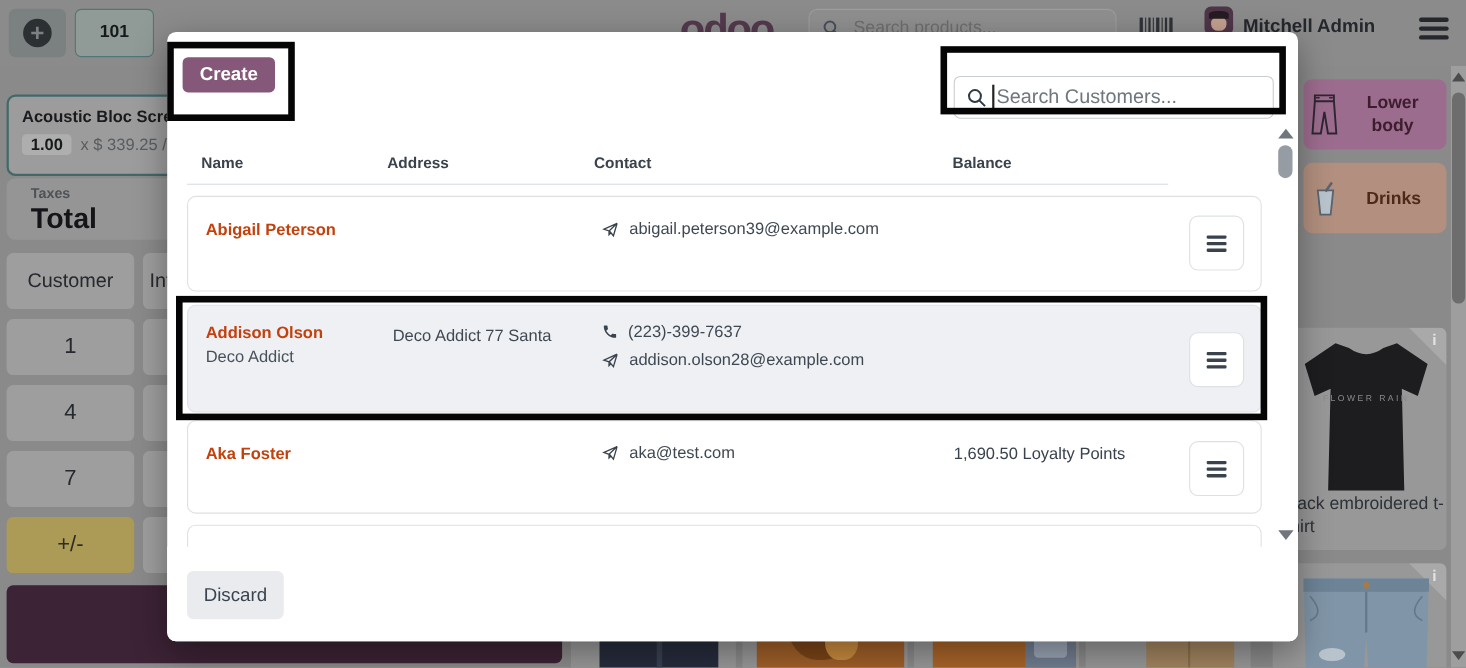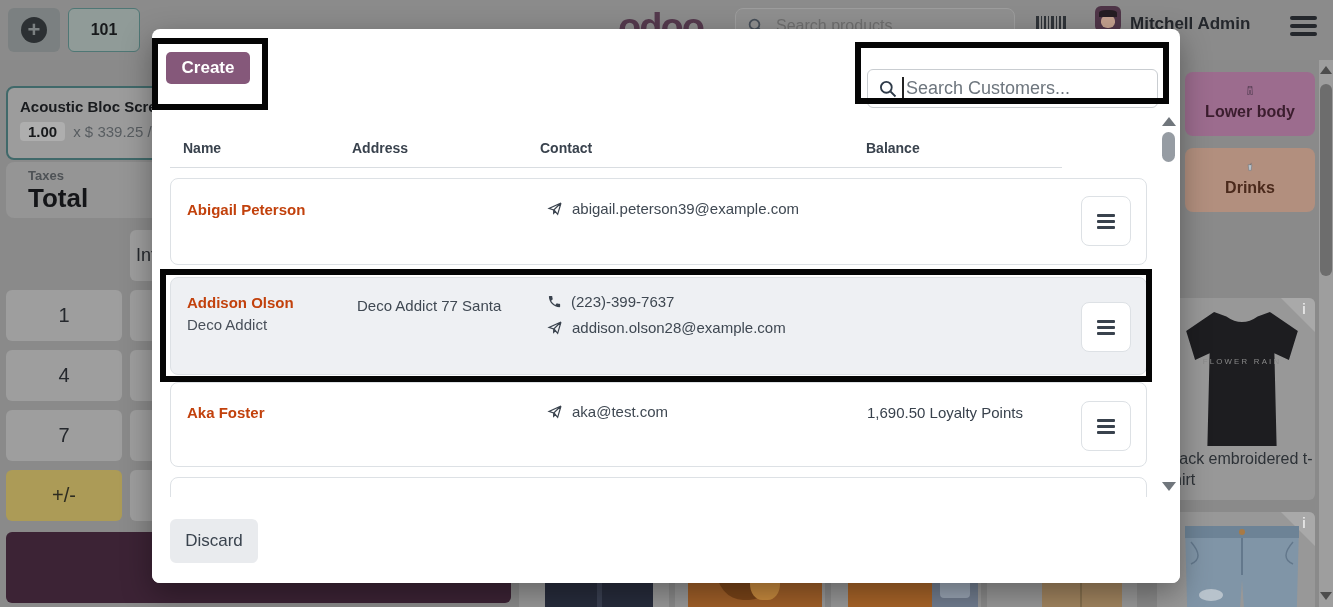--- a/index.html
+++ b/index.html
@@ -40,21 +40,21 @@
   .summary { left:6px; top:162px; width:504px; height:56px; background:#959595; border-radius:8px; padding:6px 0 0 22px; }
   .taxes { font-size:13px; font-weight:700; color:#4e5256; }
   .total { font-size:26px; font-weight:800; color:#141518; margin-top:0px; }
   .pos-btn { background:#9e9e9e; border-radius:6px; color:#25282d; font-size:18px;
              display:flex; align-items:center; justify-content:center; }
   .pad-btn { background:#9e9e9e; border-radius:6px; color:#25282d; font-size:20px;
              display:flex; align-items:center; justify-content:center; }
   .pad-gold { background:#ac9b57; color:#2d2c20; }
   .pay-btn { left:6px; top:532px; width:505px; height:71px; background:#3c2335; border-radius:6px; }
 
-  .cat-btn { width:130px; height:64px; border-radius:8px; display:flex; align-items:center; padding:14px 6px; gap:6px;flex-direction:column; }
+  .cat-btn { width:130px; height:64px; border-radius:8px; display:flex; align-items:center; padding:0 6px; gap:6px; }
   .cat-lower { left:1185px; top:72px; background:#9c6c8e; }
   .cat-drinks { left:1185px; top:148px; background:#b28f7e; }
   .cat-label { font-size:16px; font-weight:700; text-align:center; flex:1; line-height:21px; }
   .cat-lower .cat-label { color:#3b1d2e; }
   .cat-drinks .cat-label { color:#4b2a1c; }
 
   .prod-card { background:#989898; border-radius:6px; overflow:hidden; }
   .info-corner { position:absolute; top:0; right:0; width:0; height:0;
                  border-top:34px solid #a9a9a9; border-left:34px solid transparent; }
   .info-i { position:absolute; top:3px; right:9px; color:#e3e3e3; font-weight:700; font-size:14px; z-index:2; }
@@ -145,20 +145,21 @@
     <div class="order-line1">Acoustic Bloc Scree</div>
     <div class="order-line2">
       <span class="qty-chip">1.00</span>
       <span class="price-txt">x $ 339.25 / U</span>
     </div>
   </div>
   <div class="abs summary">
     <div class="taxes">Taxes</div>
     <div class="total">Total</div>
   </div>
+  <div class="abs pos-btn" style="left:6px;top:230px;width:116px;height:51px">Customer</div>
   <div class="abs pos-btn" style="left:130px;top:230px;width:116px;height:51px;justify-content:flex-start;padding-left:6px">Int</div>
 
   <div class="abs pad-btn" style="left:6px;top:290px;width:116px;height:51px">1</div>
   <div class="abs pad-btn" style="left:130px;top:290px;width:116px;height:51px"></div>
   <div class="abs pad-btn" style="left:6px;top:350px;width:116px;height:51px">4</div>
   <div class="abs pad-btn" style="left:130px;top:350px;width:116px;height:51px"></div>
   <div class="abs pad-btn" style="left:6px;top:410px;width:116px;height:51px">7</div>
   <div class="abs pad-btn" style="left:130px;top:410px;width:116px;height:51px"></div>
   <div class="abs pad-btn pad-gold" style="left:6px;top:470px;width:116px;height:51px">+/-</div>
   <div class="abs pad-btn" style="left:130px;top:470px;width:116px;height:51px"></div>

